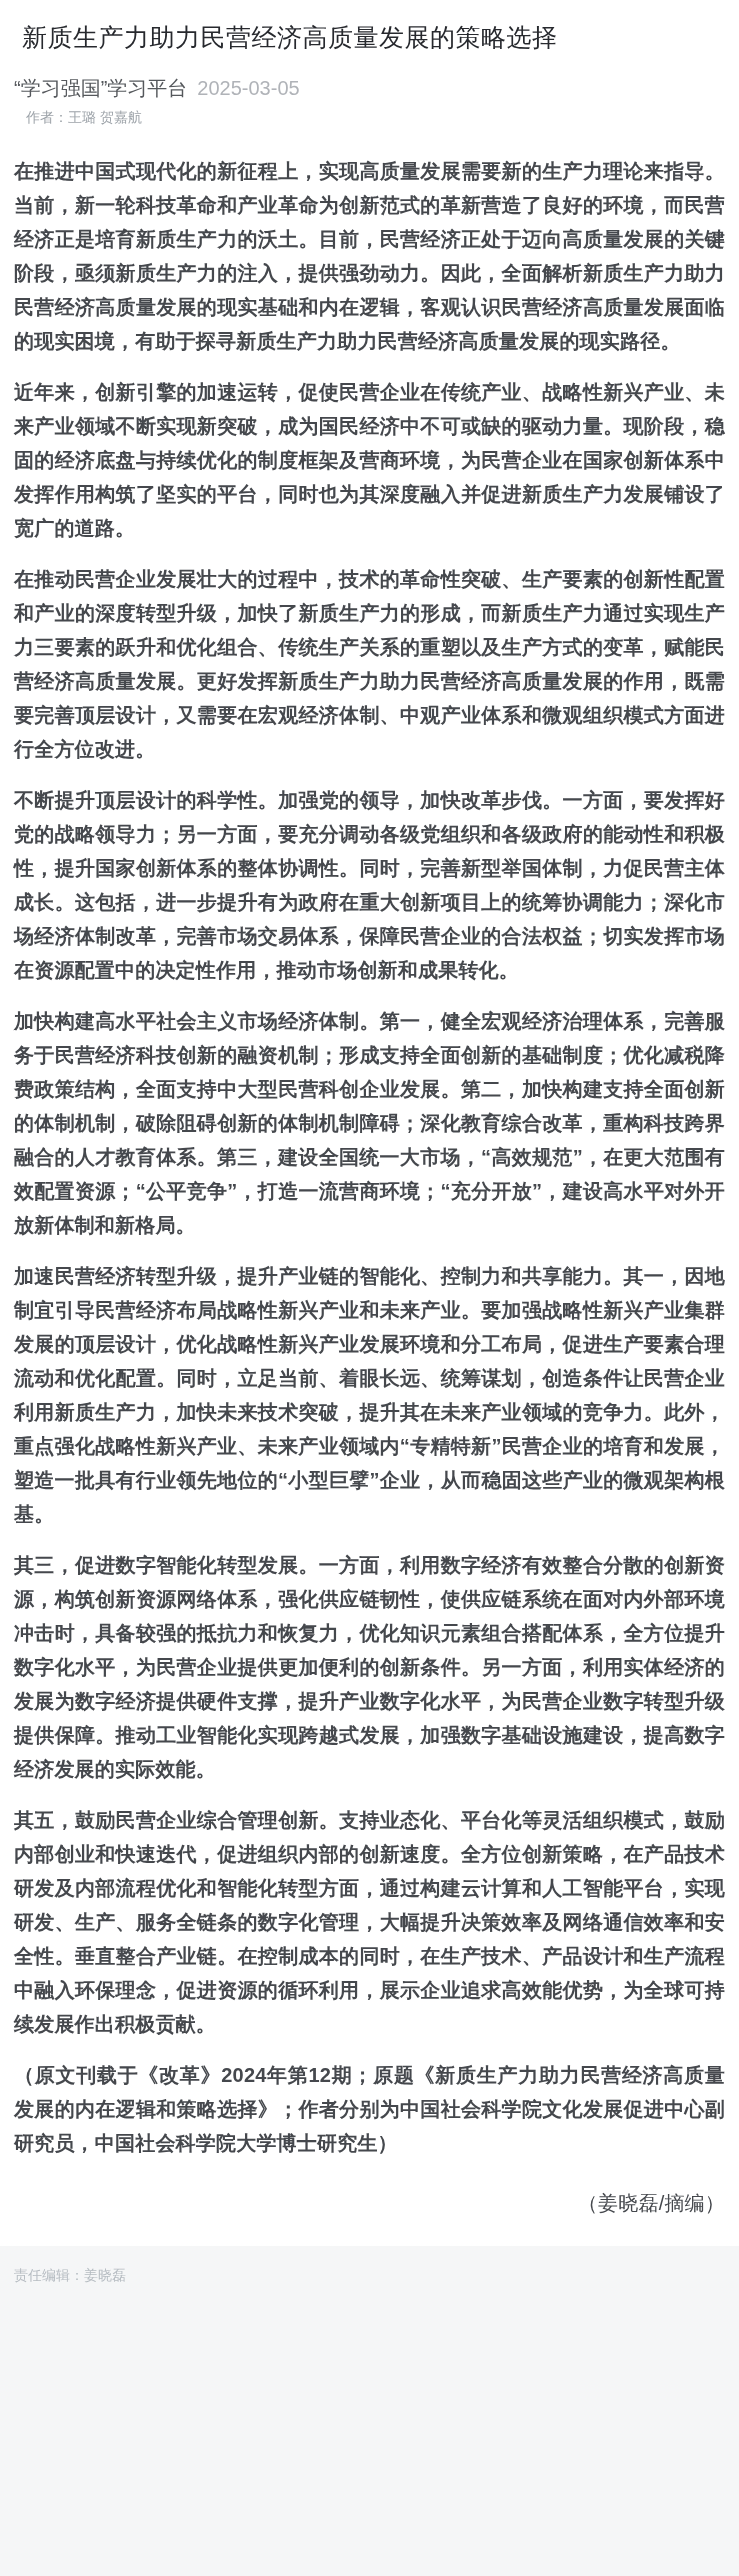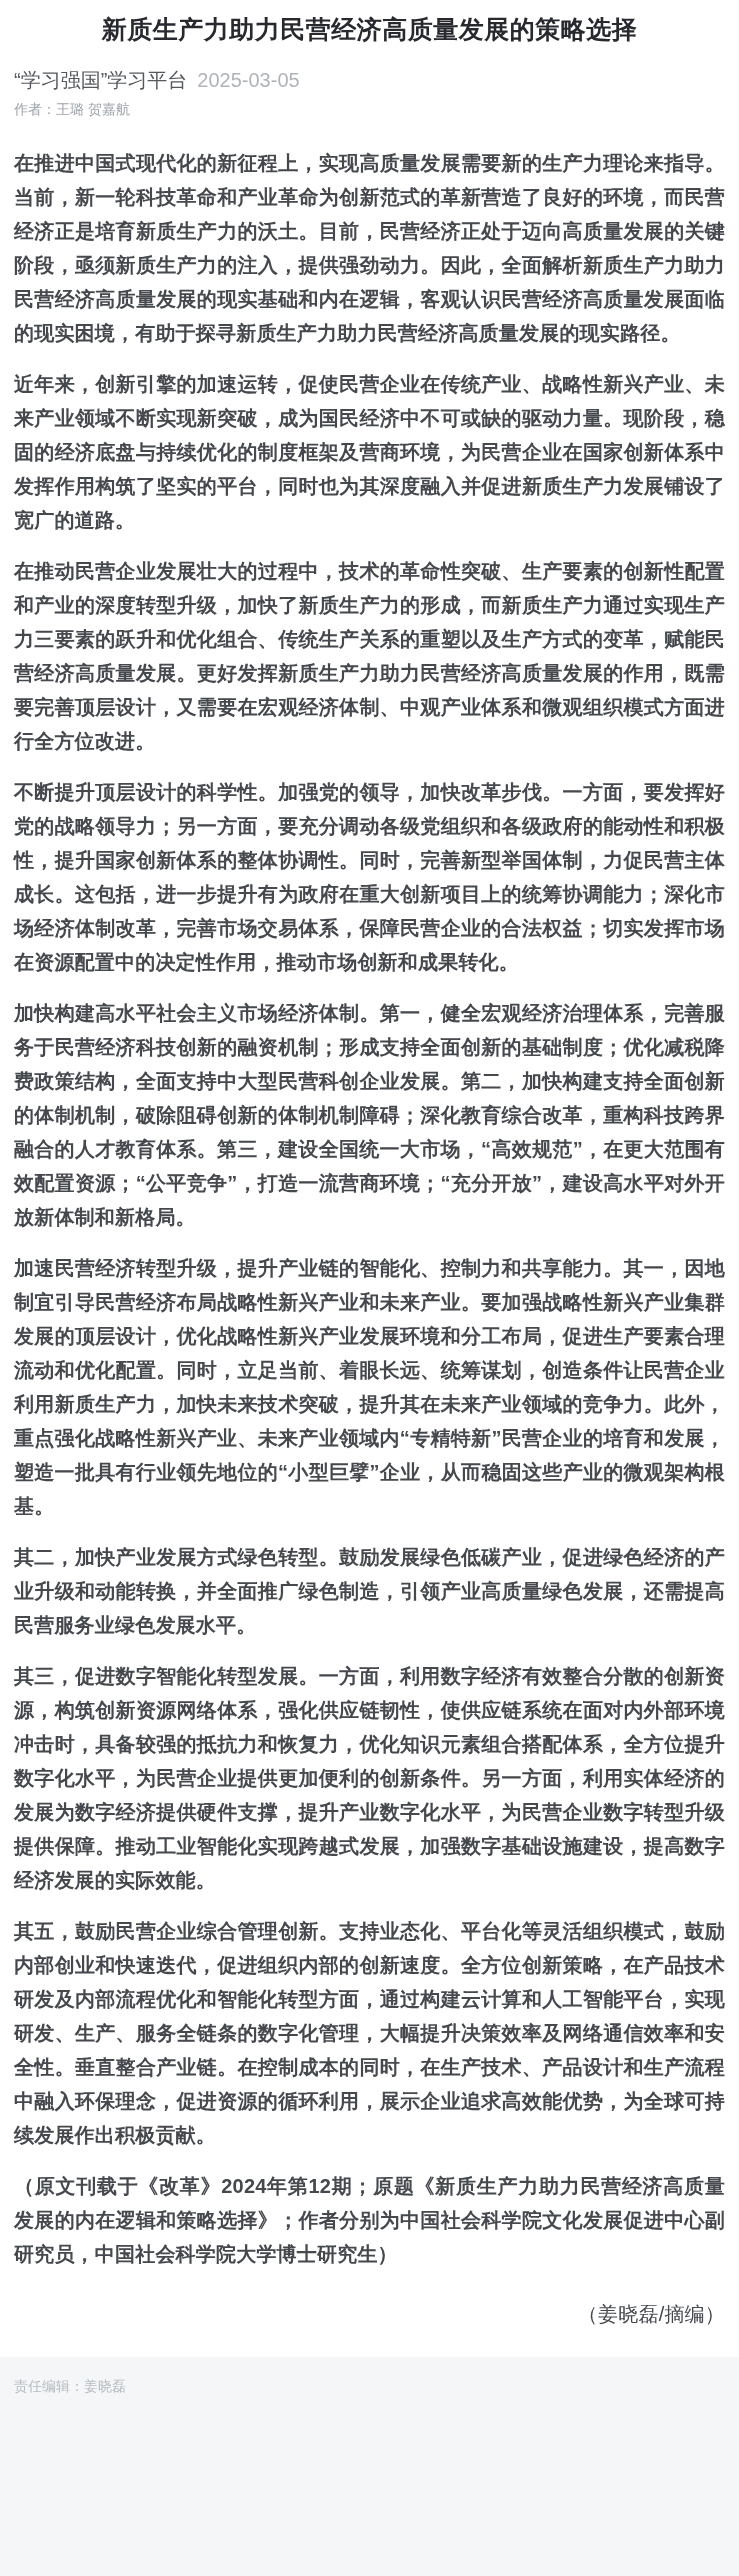--- a/index.html
+++ b/index.html
@@ -3,26 +3,26 @@
 <meta charset="utf-8">
 <style>
   html, body { margin:0; padding:0; background:#ffffff; }
   body { font-family:"Liberation Sans","DejaVu Sans",sans-serif; }
   .page {
     width:739px; min-height:2576px; margin:0 auto; background:#fff;
     display:flex; flex-direction:column; box-sizing:border-box;
   }
   .content { padding:10px 14px 0 14px; }
   .title {
-    margin:0; font-size:25px; line-height:38px; font-weight:700;
-    color:var(--title-color,#27292e); letter-spacing:0.5px;text-align:center;
+    margin:8px; font-size:25px; line-height:38px; font-weight:400;
+    color:var(--title-color,#27292e); letter-spacing:0.5px;
   }
   .meta-line { margin-top:22px; font-size:20px; line-height:20px; color:var(--meta-color,#55585c); }
   .meta-date { color:var(--date-color,#b0b3b8); margin-left:10px; }
-  .author-line { margin-top:10px; font-size:14px; line-height:19px; color:var(--author-color,#9da3a9); }
+  .author-line { margin-top:10px; font-size:14px; line-height:19px; color:var(--author-color,#9da3a9);margin-left:12px; }
   .article-body { margin-top:27px;font-weight:bold; }
   .para {
     margin:0 0 17px 0; font-size:20px; line-height:34px;
     color:var(--body-color,#45484d); text-align:justify;
     text-justify:inter-ideograph; letter-spacing:0.2px;
   }
   .note { font-weight:700; }
   .credit { text-align:right; margin:0; padding-top:9px; }
   .page-footer {
     margin-top:26px; flex:1 0 auto; background:var(--footer-bg,#f5f6f7);
@@ -41,21 +41,20 @@
     </div>
     <div class="author-line">作者：王璐 贺嘉航</div>
 
     <div class="article-body">
         <p class="para">在推进中国式现代化的新征程上，实现高质量发展需要新的生产力理论来指导。当前，新一轮科技革命和产业革命为创新范式的革新营造了良好的环境，而民营经济正是培育新质生产力的沃土。目前，民营经济正处于迈向高质量发展的关键阶段，亟须新质生产力的注入，提供强劲动力。因此，全面解析新质生产力助力民营经济高质量发展的现实基础和内在逻辑，客观认识民营经济高质量发展面临的现实困境，有助于探寻新质生产力助力民营经济高质量发展的现实路径。</p>
         <p class="para">近年来，创新引擎的加速运转，促使民营企业在传统产业、战略性新兴产业、未来产业领域不断实现新突破，成为国民经济中不可或缺的驱动力量。现阶段，稳固的经济底盘与持续优化的制度框架及营商环境，为民营企业在国家创新体系中发挥作用构筑了坚实的平台，同时也为其深度融入并促进新质生产力发展铺设了宽广的道路。</p>
         <p class="para">在推动民营企业发展壮大的过程中，技术的革命性突破、生产要素的创新性配置和产业的深度转型升级，加快了新质生产力的形成，而新质生产力通过实现生产力三要素的跃升和优化组合、传统生产关系的重塑以及生产方式的变革，赋能民营经济高质量发展。更好发挥新质生产力助力民营经济高质量发展的作用，既需要完善顶层设计，又需要在宏观经济体制、中观产业体系和微观组织模式方面进行全方位改进。</p>
         <p class="para">不断提升顶层设计的科学性。加强党的领导，加快改革步伐。一方面，要发挥好党的战略领导力；另一方面，要充分调动各级党组织和各级政府的能动性和积极性，提升国家创新体系的整体协调性。同时，完善新型举国体制，力促民营主体成长。这包括，进一步提升有为政府在重大创新项目上的统筹协调能力；深化市场经济体制改革，完善市场交易体系，保障民营企业的合法权益；切实发挥市场在资源配置中的决定性作用，推动市场创新和成果转化。</p>
         <p class="para">加快构建高水平社会主义市场经济体制。第一，健全宏观经济治理体系，完善服务于民营经济科技创新的融资机制；形成支持全面创新的基础制度；优化减税降费政策结构，全面支持中大型民营科创企业发展。第二，加快构建支持全面创新的体制机制，破除阻碍创新的体制机制障碍；深化教育综合改革，重构科技跨界融合的人才教育体系。第三，建设全国统一大市场，“高效规范”，在更大范围有效配置资源；“公平竞争”，打造一流营商环境；“充分开放”，建设高水平对外开放新体制和新格局。</p>
         <p class="para">加速民营经济转型升级，提升产业链的智能化、控制力和共享能力。其一，因地制宜引导民营经济布局战略性新兴产业和未来产业。要加强战略性新兴产业集群发展的顶层设计，优化战略性新兴产业发展环境和分工布局，促进生产要素合理流动和优化配置。同时，立足当前、着眼长远、统筹谋划，创造条件让民营企业利用新质生产力，加快未来技术突破，提升其在未来产业领域的竞争力。此外，重点强化战略性新兴产业、未来产业领域内“专精特新”民营企业的培育和发展，塑造一批具有行业领先地位的“小型巨擘”企业，从而稳固这些产业的微观架构根基。</p>
-        <p class="para">其二，加快产业发展方式绿色转型。鼓励发展绿色低碳产业，促进绿色经济的产业升级和动能转换，并全面推广绿色制造，引领产业高质量绿色发展，还需提高民营服务业绿色发展水平。</p>
         <p class="para">其三，促进数字智能化转型发展。一方面，利用数字经济有效整合分散的创新资源，构筑创新资源网络体系，强化供应链韧性，使供应链系统在面对内外部环境冲击时，具备较强的抵抗力和恢复力，优化知识元素组合搭配体系，全方位提升数字化水平，为民营企业提供更加便利的创新条件。另一方面，利用实体经济的发展为数字经济提供硬件支撑，提升产业数字化水平，为民营企业数字转型升级提供保障。推动工业智能化实现跨越式发展，加强数字基础设施建设，提高数字经济发展的实际效能。</p>
         <p class="para">其五，鼓励民营企业综合管理创新。支持业态化、平台化等灵活组织模式，鼓励内部创业和快速迭代，促进组织内部的创新速度。全方位创新策略，在产品技术研发及内部流程优化和智能化转型方面，通过构建云计算和人工智能平台，实现研发、生产、服务全链条的数字化管理，大幅提升决策效率及网络通信效率和安全性。垂直整合产业链。在控制成本的同时，在生产技术、产品设计和生产流程中融入环保理念，促进资源的循环利用，展示企业追求高效能优势，为全球可持续发展作出积极贡献。</p>
       </div>
 
     <p class="para note">（原文刊载于《改革》2024年第12期；原题《新质生产力助力民营经济高质量发展的内在逻辑和策略选择》；作者分别为中国社会科学院文化发展促进中心副研究员，中国社会科学院大学博士研究生）</p>
     <p class="para credit">（姜晓磊/摘编）</p>
   </div>
 
   <div class="page-footer">
     <span>责任编辑：姜晓磊</span>

